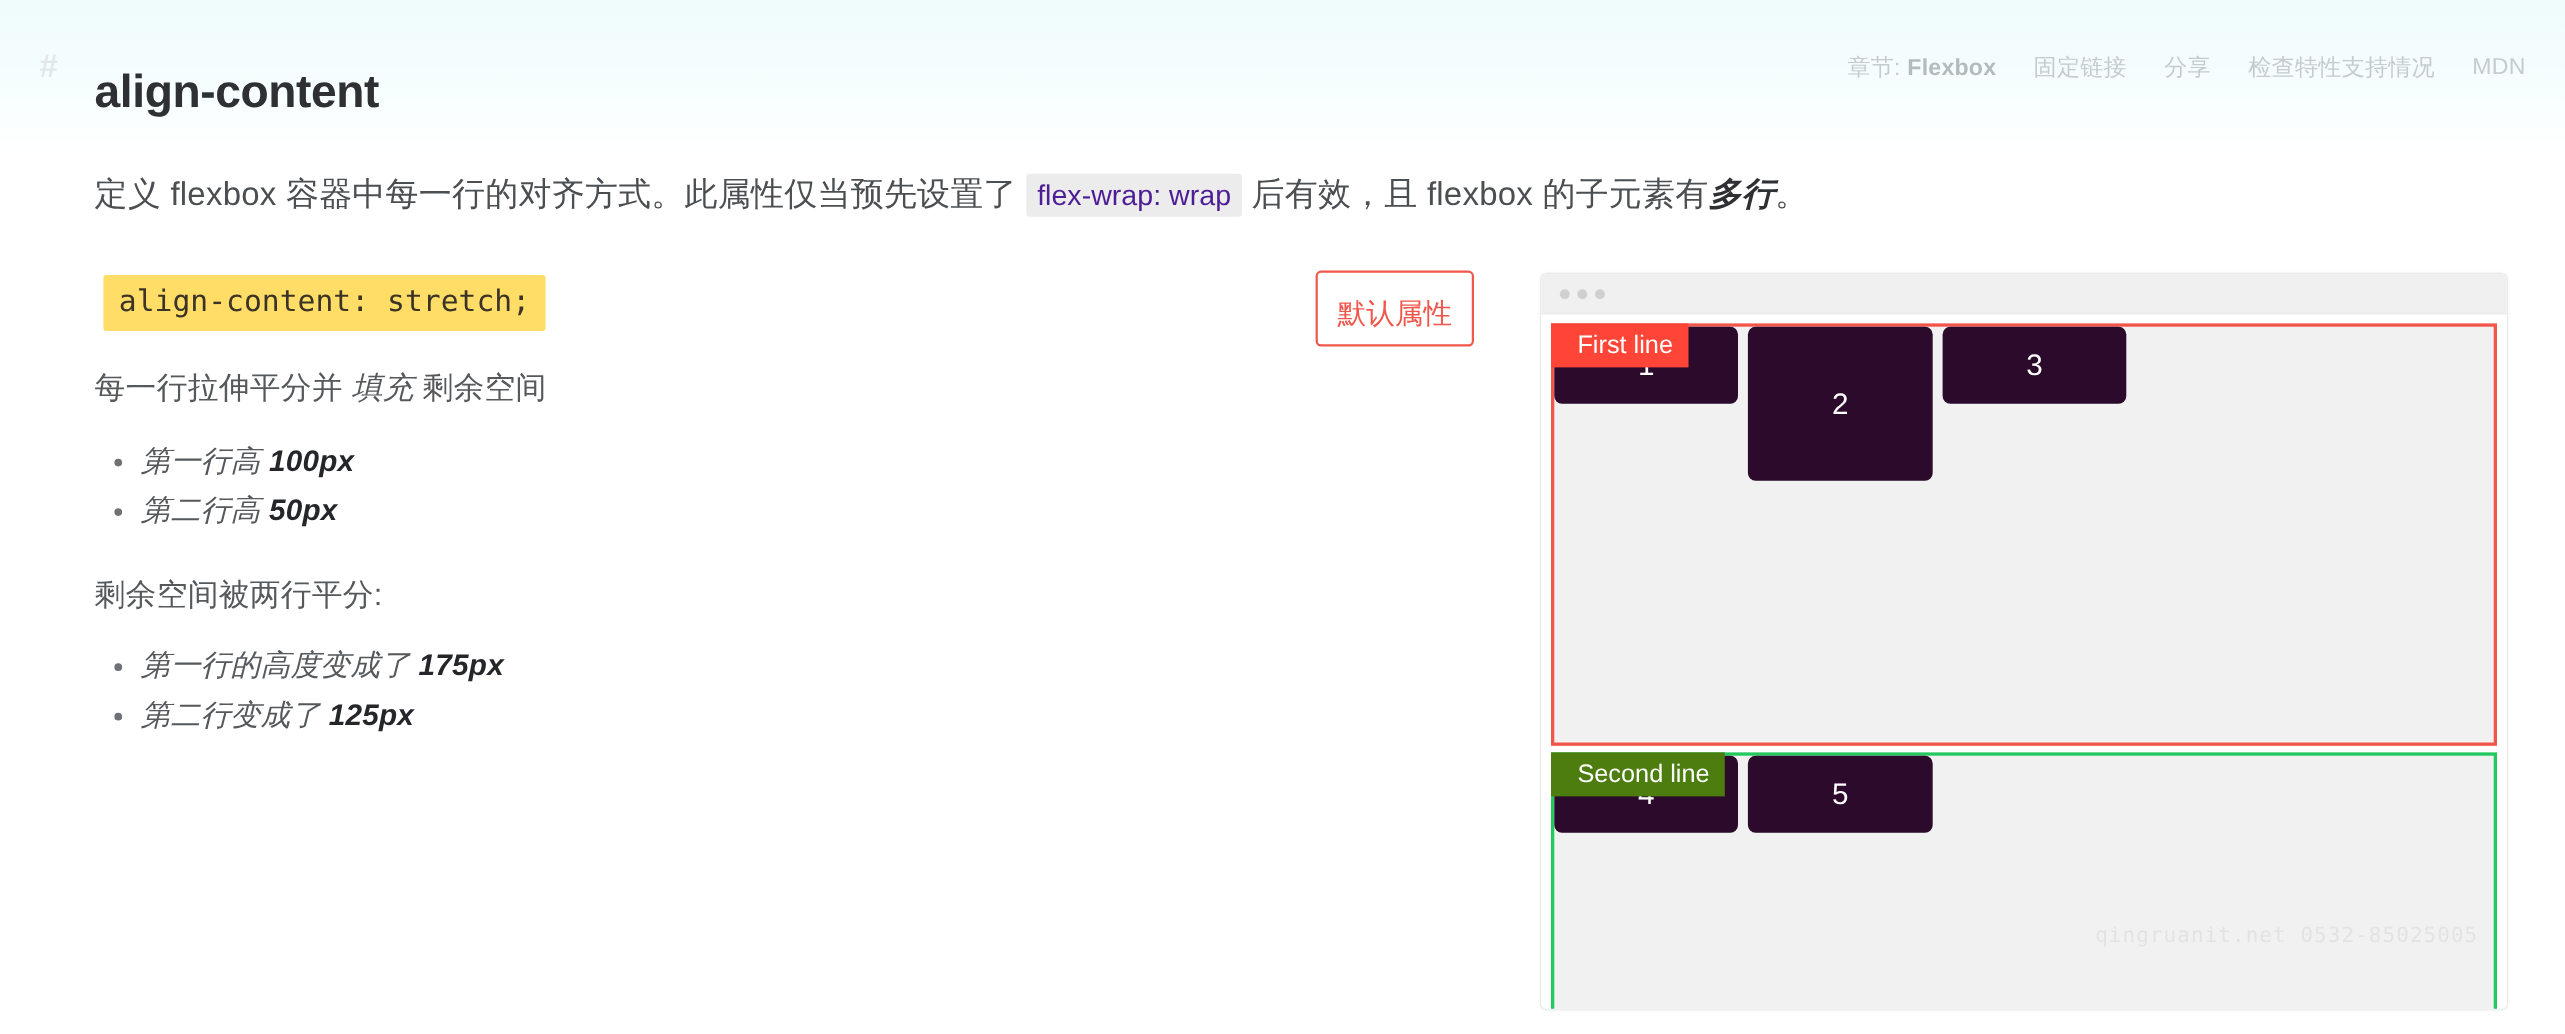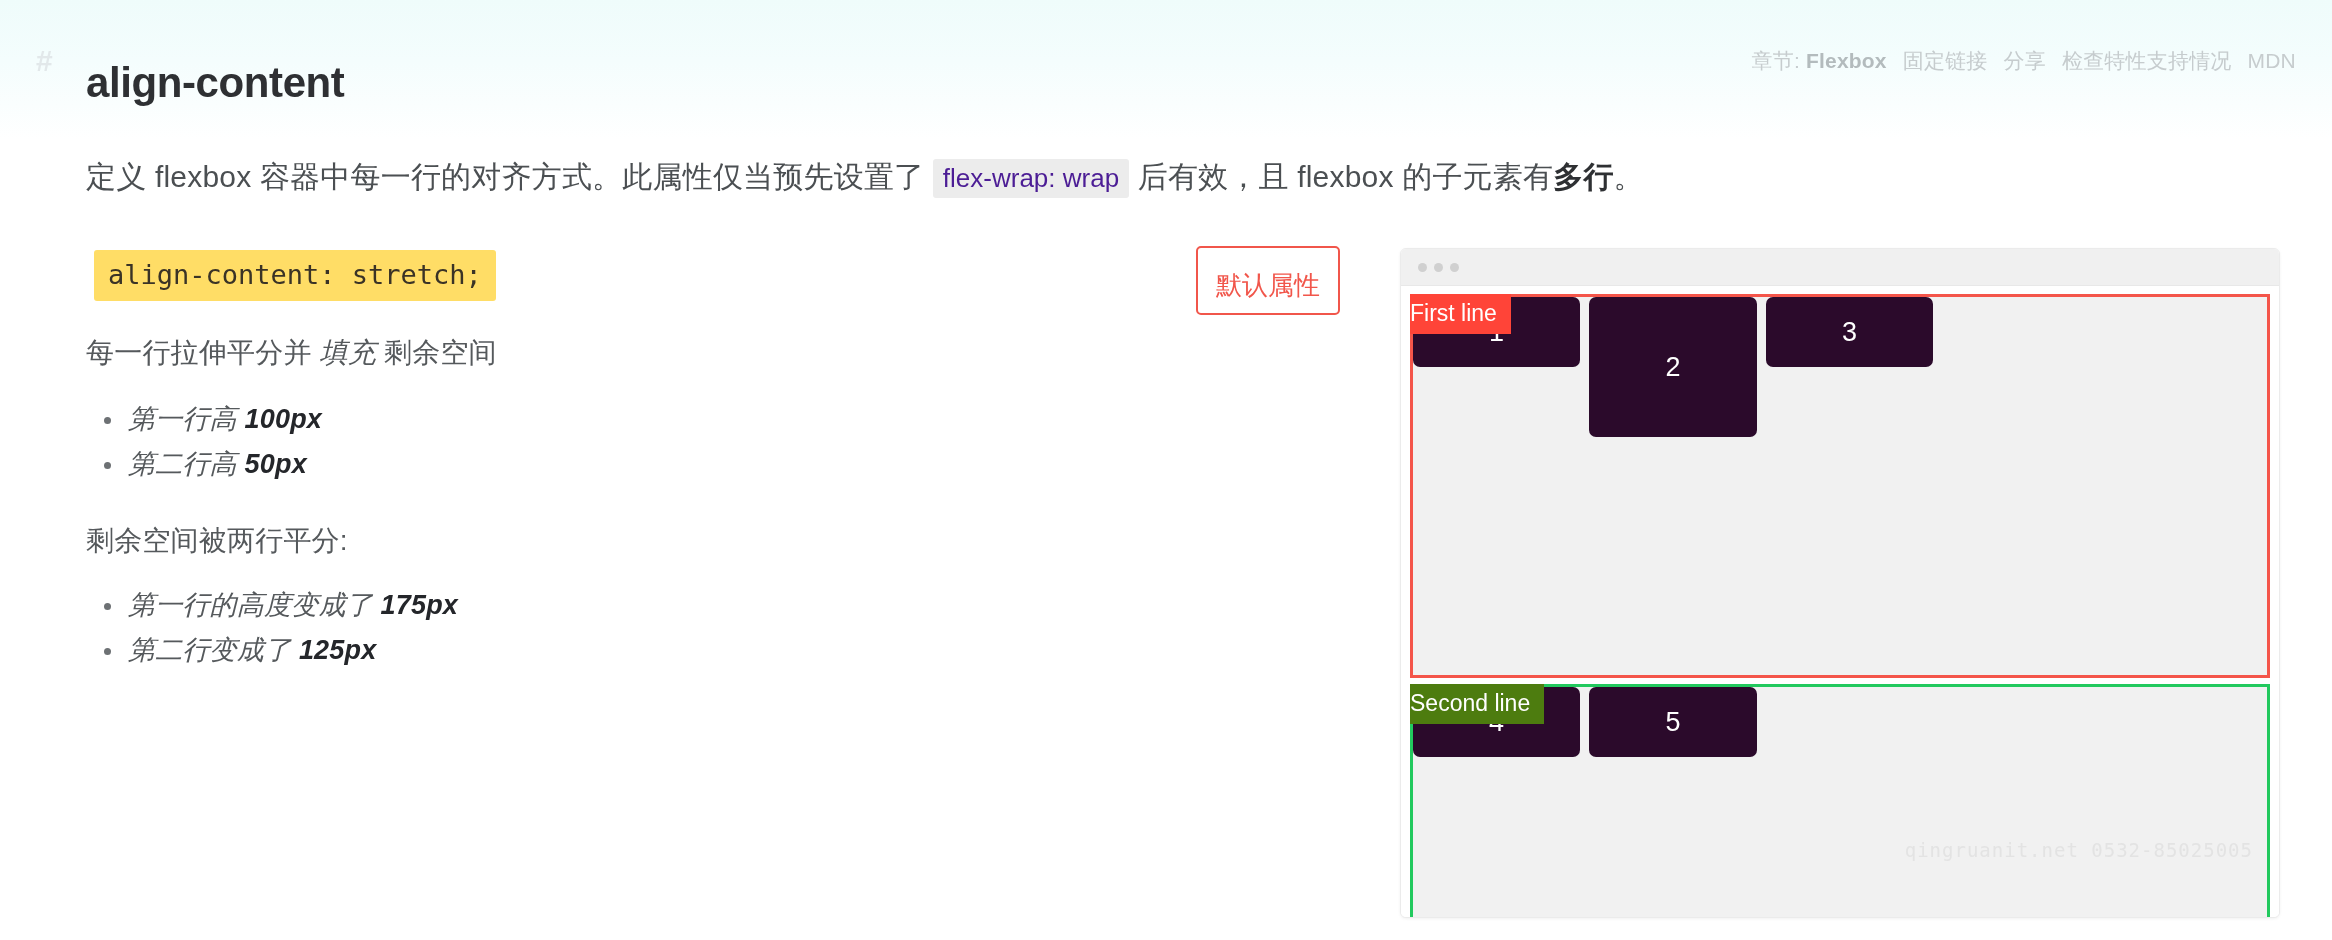--- a/index.html
+++ b/index.html
@@ -42,42 +42,42 @@
     font-weight: 700;
     color: #2e3033;
     letter-spacing: -0.4px;
     white-space: nowrap;
   }
   .header-nav {
     position: absolute;
     right: 36px; top: 47px;
     display: flex;
     align-items: center;
-    gap: 16px;
+    gap: 34px;
     white-space: nowrap;
   }
   .nav-link {
     font-size: 21px;
     color: #c6ccce;
     text-decoration: none;
     letter-spacing: 0.2px;
   }
   .nav-link b { color: #b3bbbd; font-weight: 700; }
 
   
   .intro {
     position: absolute;
     left: 86px; top: 125px;
     font-size: 30px;
     color: #4b4f52;
     line-height: 1.45;
     white-space: nowrap;
     letter-spacing: 0.2px;
   }
-  .intro b { color: #2e3033; font-weight: 700; }
+  .intro b { color: #2e3033; font-weight: 700; font-style: italic; }
   code.inline {
     font-family: Liberation Sans, sans-serif;
     background: #ececec;
     color: #4c1d95;
     font-size: 26px;
     padding: 4px 10px 5px 10px;
     border-radius: 3px;
     letter-spacing: 0;
   }
   code.inline.sm {
@@ -205,21 +205,21 @@
   }
   .flex-line.second {
     border: 3px solid #22c95e;
     height: 252px;
   }
   .line-label {
     position: absolute;
     left: -3px; top: -3px;
     color: #ffffff;
     font-size: 23px;
-    padding: 7px 14px 8px 0;
+    padding: 7px 14px 8px 24px;
     z-index: 3;
     white-space: nowrap;
     line-height: 1.1;
   }
   .line-label.red { background: #ff4438; }
   .line-label.green { background: #4d7c0f; }
   .boxes {
     display: flex;
     align-items: flex-start;
     gap: 9px;

